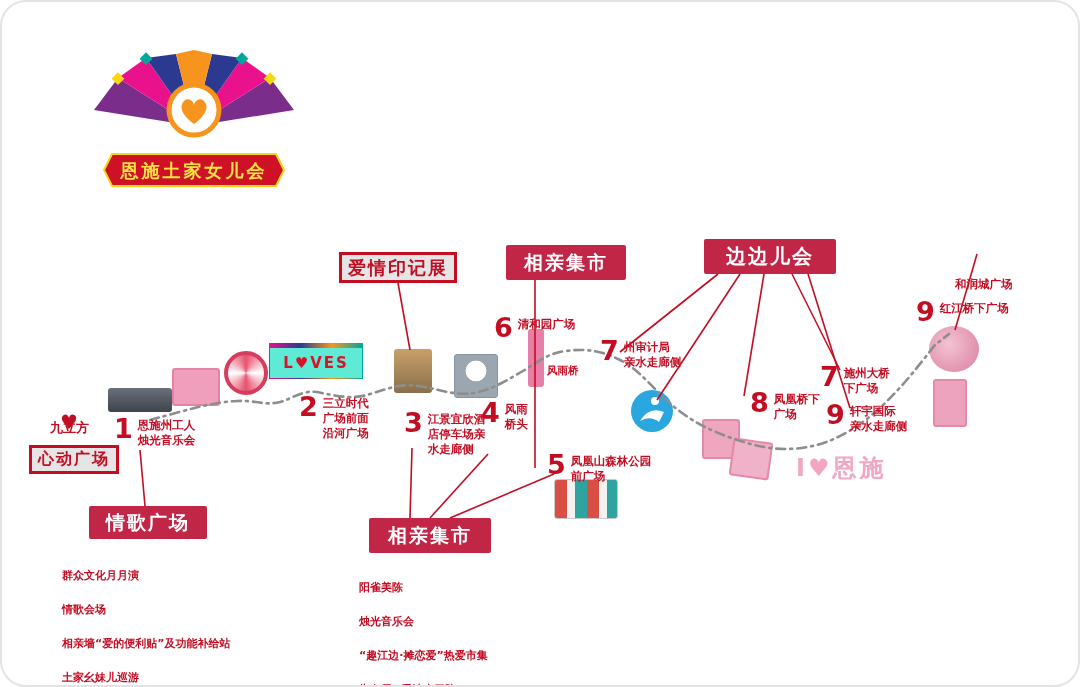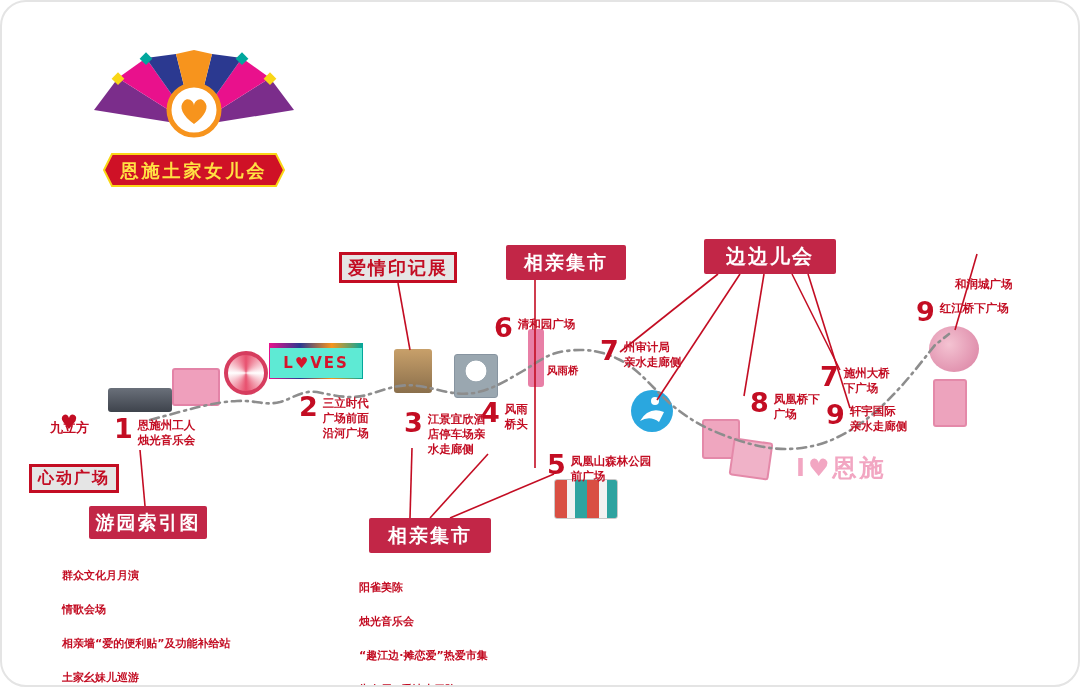--- a/index.html
+++ b/index.html
@@ -178,26 +178,26 @@
   <div class="note" style="left:953px;top:256px;font-size:11.5px;">
     <span>和润城广场</span>
   </div>
 
   <div class="note" style="left:48px;top:396px;font-size:13px;text-align:right;">
     <span>九立方</span>
   </div>
   <div class="heart-mark" style="left:58px;top:408px;font-size:20px;">
     <span>♥</span>
   </div>
-  <div class="box-outline" style="left:27px;top:462px;width:90px;height:29px;font-size:16px;">
+  <div class="box-outline" style="left:27px;top:443px;width:90px;height:29px;font-size:16px;">
     <span>心动广场</span>
   </div>
 
   <div class="box-fill" style="left:87px;top:504px;width:118px;height:33px;font-size:19px;">
-    <span>游园索引图</span>
+    <span>情歌广场</span>
   </div>
   <div class="note" style="left:60px;top:548px;">
     <span>群众文化月月演</span>
     <span>情歌会场</span>
     <span>相亲墙“爱的便利贴”及功能补给站</span>
     <span>土家幺妹儿巡游</span>
   </div>
 
   <div class="box-fill" style="left:367px;top:516px;width:122px;height:35px;font-size:19px;">
     <span>相亲集市</span>

